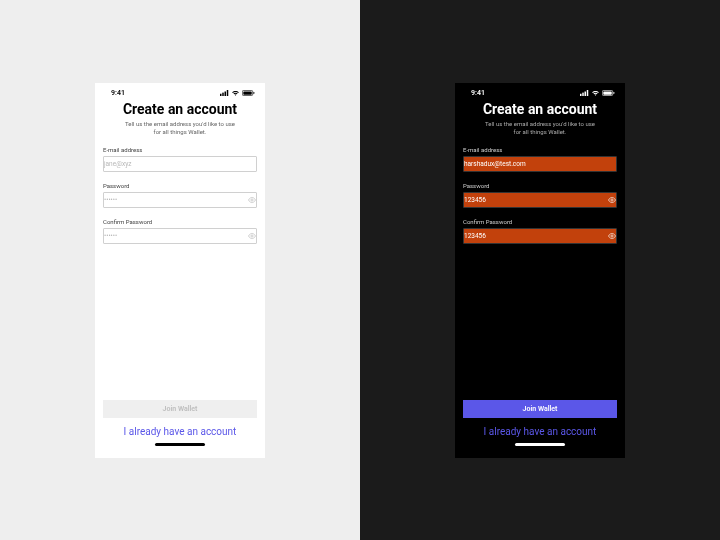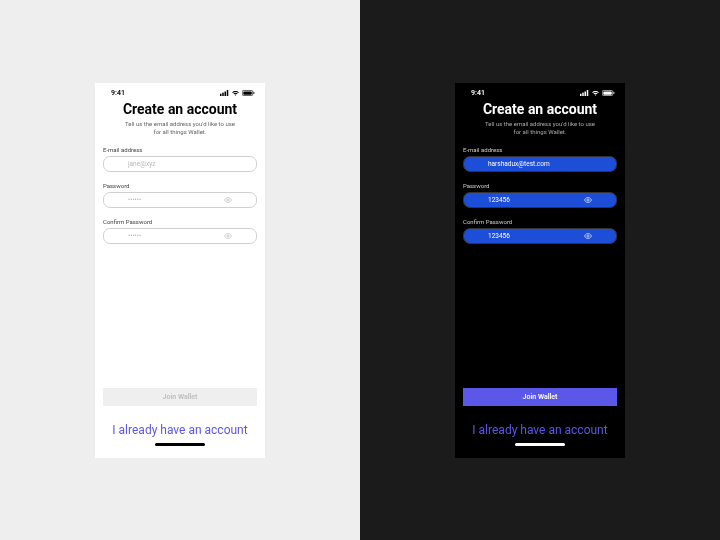--- a/index.html
+++ b/index.html
@@ -39,42 +39,42 @@
   .phone.light .subtitle { color: #666; }
   .phone.dark  .subtitle { color: #aaa; }
 
   .field-label { font-size: 6px; margin-top: 10px; margin-bottom: 3px; }
   .phone.light .field-label { color: #444; }
   .phone.dark  .field-label { color: #ccc; }
 
   .input {
     width: 100%;
     height: 16px;
-    border-radius: 7px;
+    border-radius: 1px;
     display: flex; align-items: center; justify-content: space-between;
-    padding: 0 24px;
+    padding: 0 0;
     font-size: 6.5px;
   }
   .phone.light .input { border: 1px solid #d0d0d0; background: #fff; color: #000; }
   .phone.light .input.placeholder { color: #b8b8b8; }
-  .phone.dark  .input { border: 1px solid #333; background: #1d4ed8; color: #fff; }
+  .phone.dark  .input { border: 1px solid #333; background: #c2410c; color: #fff; }
 
   .eye-icon { flex-shrink: 0; margin-left: 4px; }
 
   .bottom { margin-top: auto; padding: 0 8px 8px 8px; display: flex; flex-direction: column; align-items: center; }
 
   .cta {
     width: 100%; height: 18px; border-radius: 0;
     display: flex; align-items: center; justify-content: center;
     font-size: 7px; font-weight: 600;
   }
   .phone.light .cta { background: #efefef; color: #bdbdbd; }
   .phone.dark  .cta { background: #5b57e8; color: #fff; }
 
-  .existing-link { font-size: 12px; margin-top: 17px; color: #5b57e8; }
+  .existing-link { font-size: 10px; margin-top: 8px; color: #5b57e8; }
 
   .home-indicator { width: 50px; height: 2.5px; border-radius: 2px; margin: 6px auto 4px auto; }
   .phone.light .home-indicator { background: #000; }
   .phone.dark  .home-indicator { background: #fff; }
 </style>
 </head>
 <body>
 
 <div class="half light">
   <div class="phone light">

